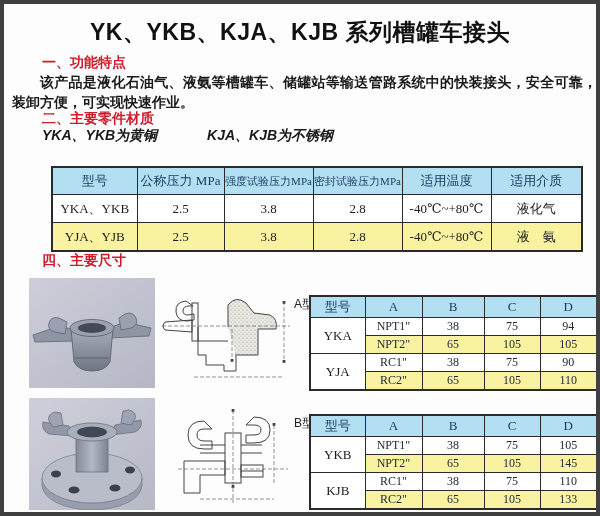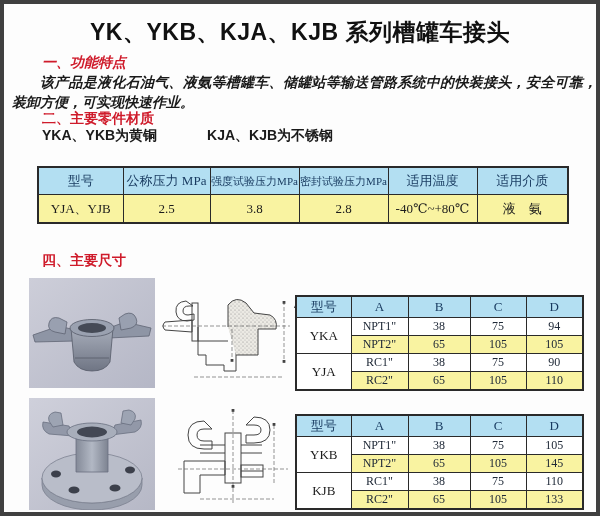--- a/index.html
+++ b/index.html
@@ -4,29 +4,29 @@
 <style>
   html,body{margin:0;padding:0;background:#e9e9e9;}
   .page{
     position:relative;width:600px;height:516px;margin:0 auto;
     background:#fdfdfd;border:4px solid #404040;box-sizing:border-box;
     font-family:"Liberation Sans","DejaVu Sans",sans-serif;color:#1a1a1a;overflow:hidden;
   }
   .abs{position:absolute;}
   .title{top:13px;left:0;width:100%;text-align:center;font-size:23px;font-weight:700;color:#111;letter-spacing:0.5px;}
   .red-h{color:#cf1b2b;font-weight:700;font-size:14px;}
-  .h1{top:50px;left:38px;font-style:italic;}
-  .para{top:68px;left:8px;width:585px;font-size:14px;line-height:20px;font-weight:600;text-indent:28px;text-align:justify;font-style:italic;}
+  .h1{top:50px;left:38px;}
+  .para{top:68px;left:8px;width:585px;font-size:14px;line-height:20px;font-weight:600;text-indent:28px;text-align:justify;}
   .h2{top:106px;left:38px;}
-  .mats{top:123px;left:38px;font-size:14px;font-weight:600;}
+  .mats{top:123px;left:38px;font-size:14px;font-weight:600;font-style:italic;}
   .mats .gap2{margin-left:46px;}
   .h3{top:140px;left:38px;}
   .h4{top:248px;left:38px;}
 
-  table{border-collapse:collapse;table-layout:fixed;background:#be185d;}
+  table{border-collapse:collapse;table-layout:fixed;background:#be185d;margin-left:14px;}
   table,th,td{border:1px solid #2a2a2a;}
   table{border-width:2px;}
   th,td{padding:0;text-align:center;vertical-align:middle;overflow:hidden;white-space:nowrap;}
 
   .perf{top:162px;left:33px;width:530px;font-family:"Liberation Serif","DejaVu Serif",serif;}
   .perf th{background:#b3dff2;color:#17395f;font-weight:normal;font-size:13px;height:26px;}
   .perf th.sm{font-size:11px;}
   .perf td{font-size:13px;height:27px;color:#1c1c1c;}
   .row-y td{background:#f9f3a1;}
   .row-w td{background:#ffffff;}
@@ -74,20 +74,28 @@
         <col style="width:91px">
       </colgroup>
     <tbody>
         <tr>
       <th>型号</th>
       <th>公称压力 MPa</th>
       <th class="sm">强度试验压力MPa</th>
       <th class="sm">密封试验压力MPa</th>
       <th>适用温度</th>
       <th>适用介质</th>
+    </tr>
+    <tr class="row-w">
+      <td>YKA、YKB</td>
+      <td>2.5</td>
+      <td>3.8</td>
+      <td>2.8</td>
+      <td>-40℃~+80℃</td>
+      <td>液化气</td>
     </tr>
     <tr class="row-y">
       <td>YJA、YJB</td>
       <td>2.5</td>
       <td>3.8</td>
       <td>2.8</td>
       <td>-40℃~+80℃</td>
       <td>液　氨</td>
     </tr>
   </tbody>

